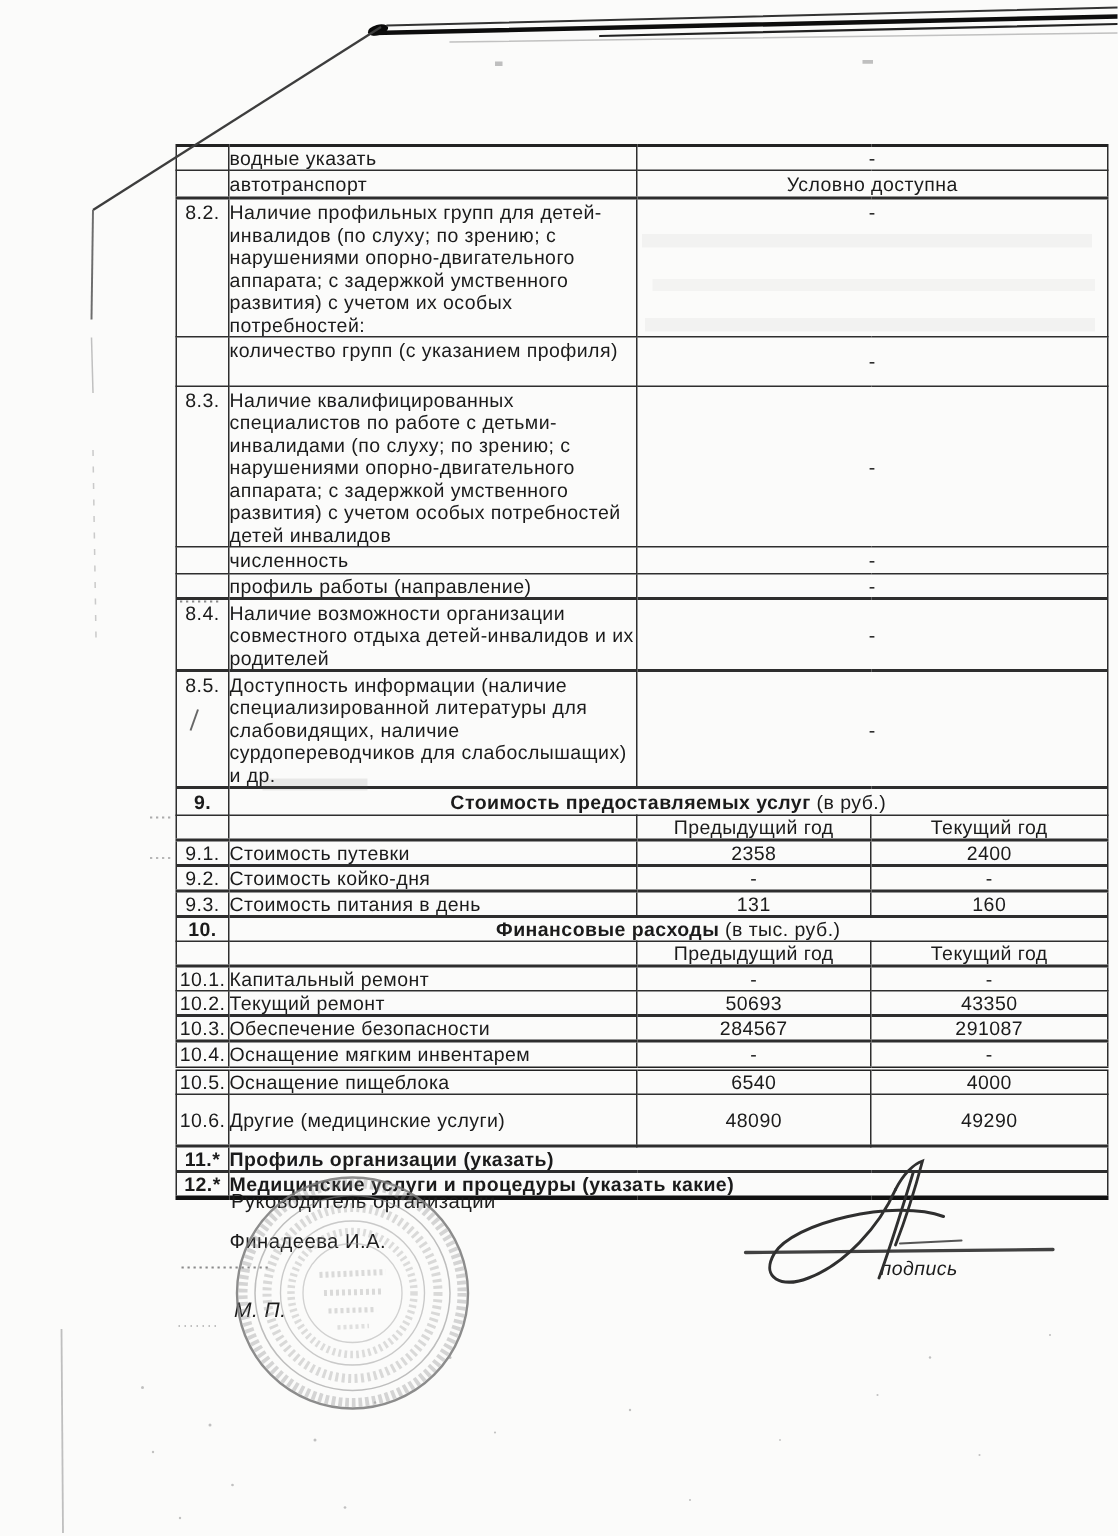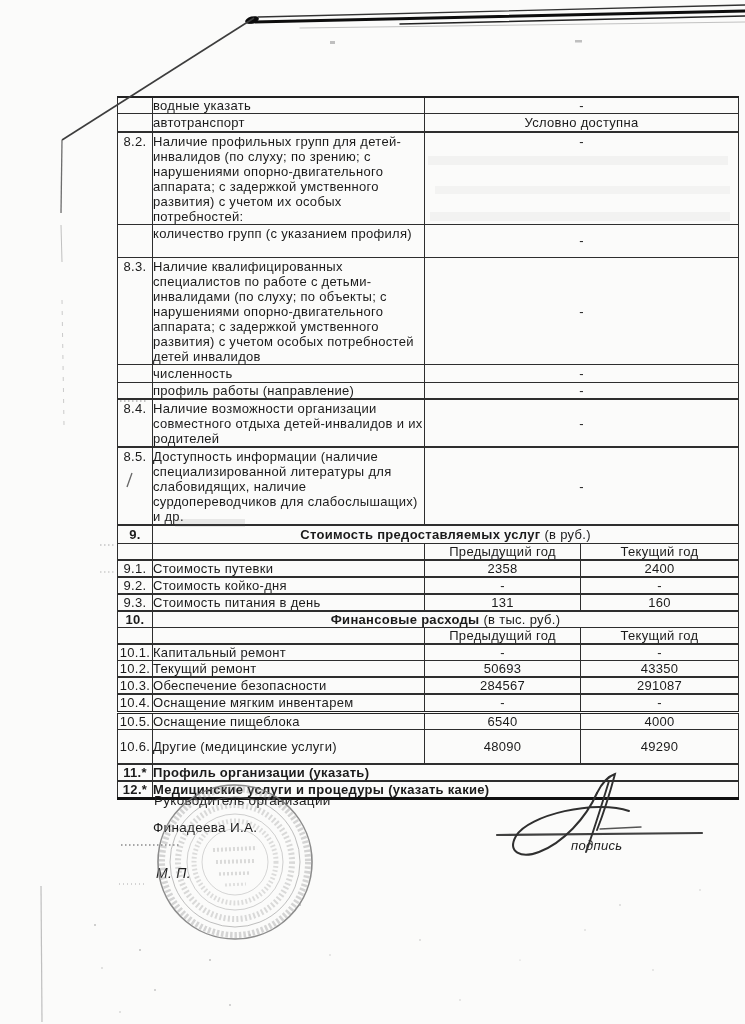--- a/index.html
+++ b/index.html
@@ -64,21 +64,21 @@
     <td class="cl">Наличие профильных групп для детей-инвалидов (по слуху; по зрению; с нарушениями опорно-двигательного аппарата; с задержкой умственного развития) с учетом их особых потребностей:</td>
     <td class="cv" colspan="2">-</td>
   </tr>
   <tr style="height:33px">
     <td class="cn"></td>
     <td class="cl" style="vertical-align:top;padding-top:1px">количество групп (с указанием профиля)</td>
     <td class="cv" colspan="2">-</td>
   </tr>
   <tr class="vtop" style="height:105px">
     <td class="cn">8.3.</td>
-    <td class="cl">Наличие квалифицированных специалистов по работе с детьми-инвалидами (по слуху; по объекты; с нарушениями опорно-двигательного аппарата; с задержкой умственного развития) с учетом особых потребностей детей инвалидов</td>
+    <td class="cl">Наличие квалифицированных специалистов по работе с детьми-инвалидами (по слуху; по зрению; с нарушениями опорно-двигательного аппарата; с задержкой умственного развития) с учетом особых потребностей детей инвалидов</td>
     <td class="cv mid" colspan="2">-</td>
   </tr>
   <tr style="height:18px">
     <td class="cn"></td>
     <td class="cl">численность</td>
     <td class="cv" colspan="2">-</td>
   </tr>
   <tr style="height:15px">
     <td class="cn"></td>
     <td class="cl">профиль работы (направление)</td>
@@ -177,21 +177,21 @@
   <tr class="bt2 last" style="height:16px">
     <td class="cn b">12.*</td>
     <td class="bl" colspan="3">Медицинские услуги и процедуры (указать какие)</td>
   </tr>
 </tbody>
   </table>
 
 <div class="ftxt" style="left:123px;top:793px">Руководитель организации</div>
 <div class="ftxt" style="left:122px;top:820px">Финадеева И.А.</div>
 <div class="ftxt italic" style="left:125px;top:865px;font-size:14px">М. П.</div>
-<div class="ftxt italic" style="left:540px;top:838px;font-size:13px">подпись</div>
+<div class="ftxt italic" style="left:556px;top:838px;font-size:13px">подпись</div>
 
 <svg class="art" width="745" height="1024" viewBox="0 0 745 1024">
 
   <g fill="none" stroke-linecap="round">
     <ellipse cx="252" cy="20" rx="7" ry="3.5" fill="#0a0a0a" stroke="none" transform="rotate(-15 252 20)"></ellipse>
     <path d="M249 22 L745 11" stroke="#0d0d0d" stroke-width="3"></path>
     <path d="M258 17 L745 5" stroke="#333" stroke-width="1.3"></path>
     <path d="M400 24 L745 16" stroke="#222" stroke-width="1.5"></path>
     <path d="M300 28 L745 22" stroke="#888" stroke-width="1" opacity=".5"></path>
   </g>

